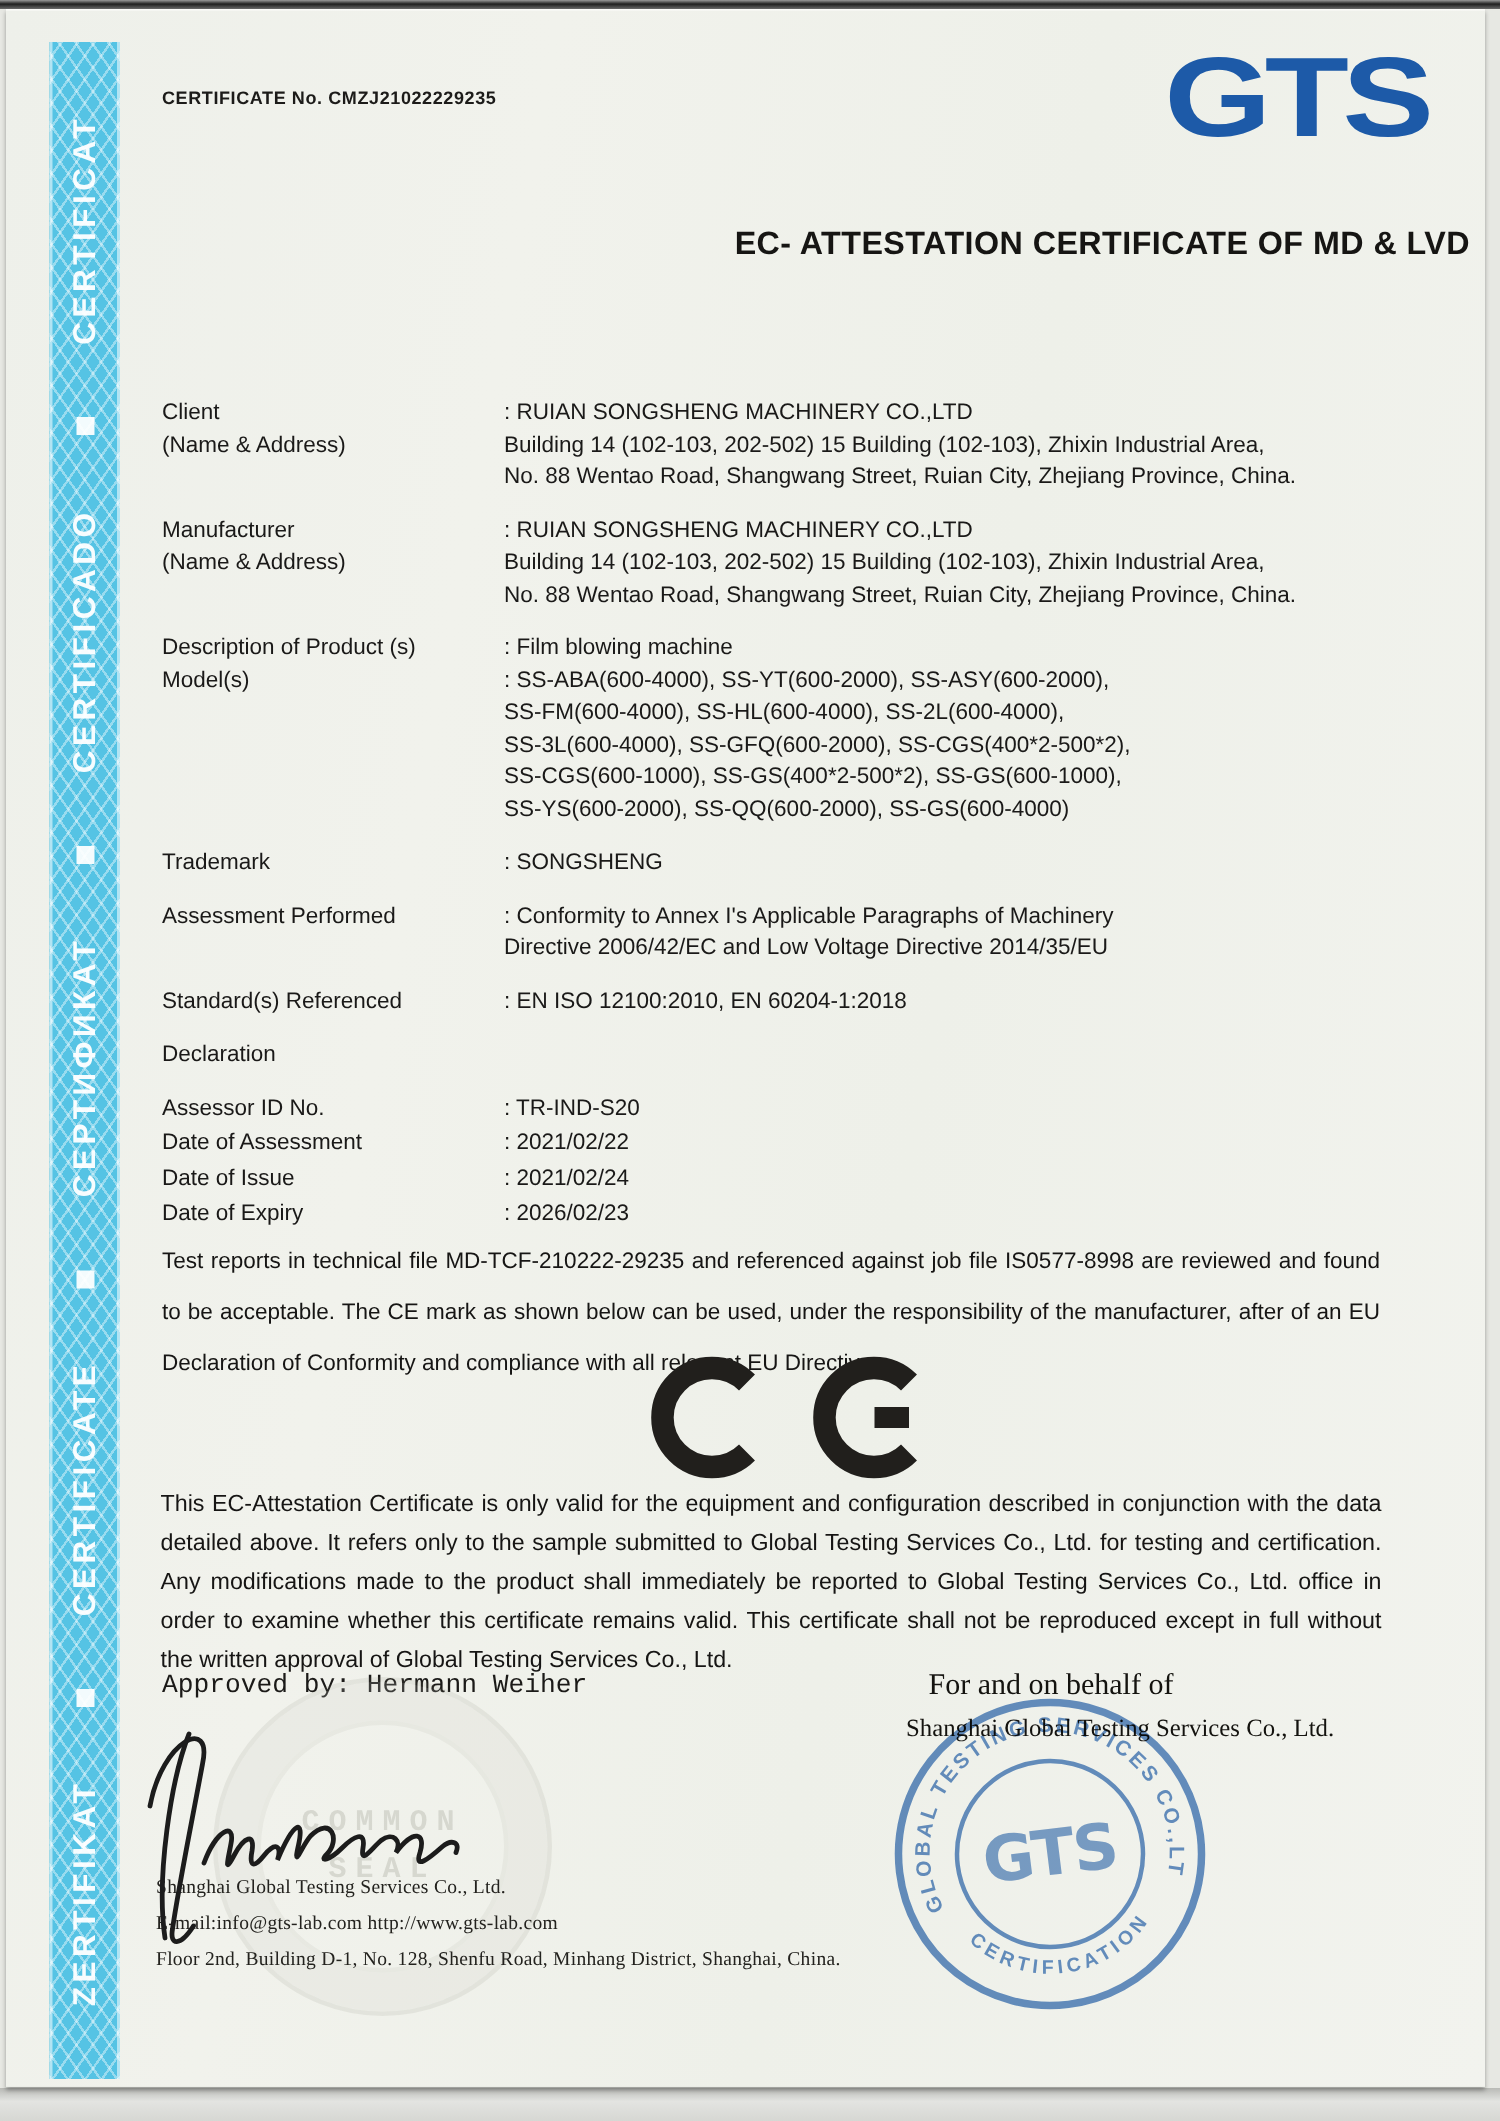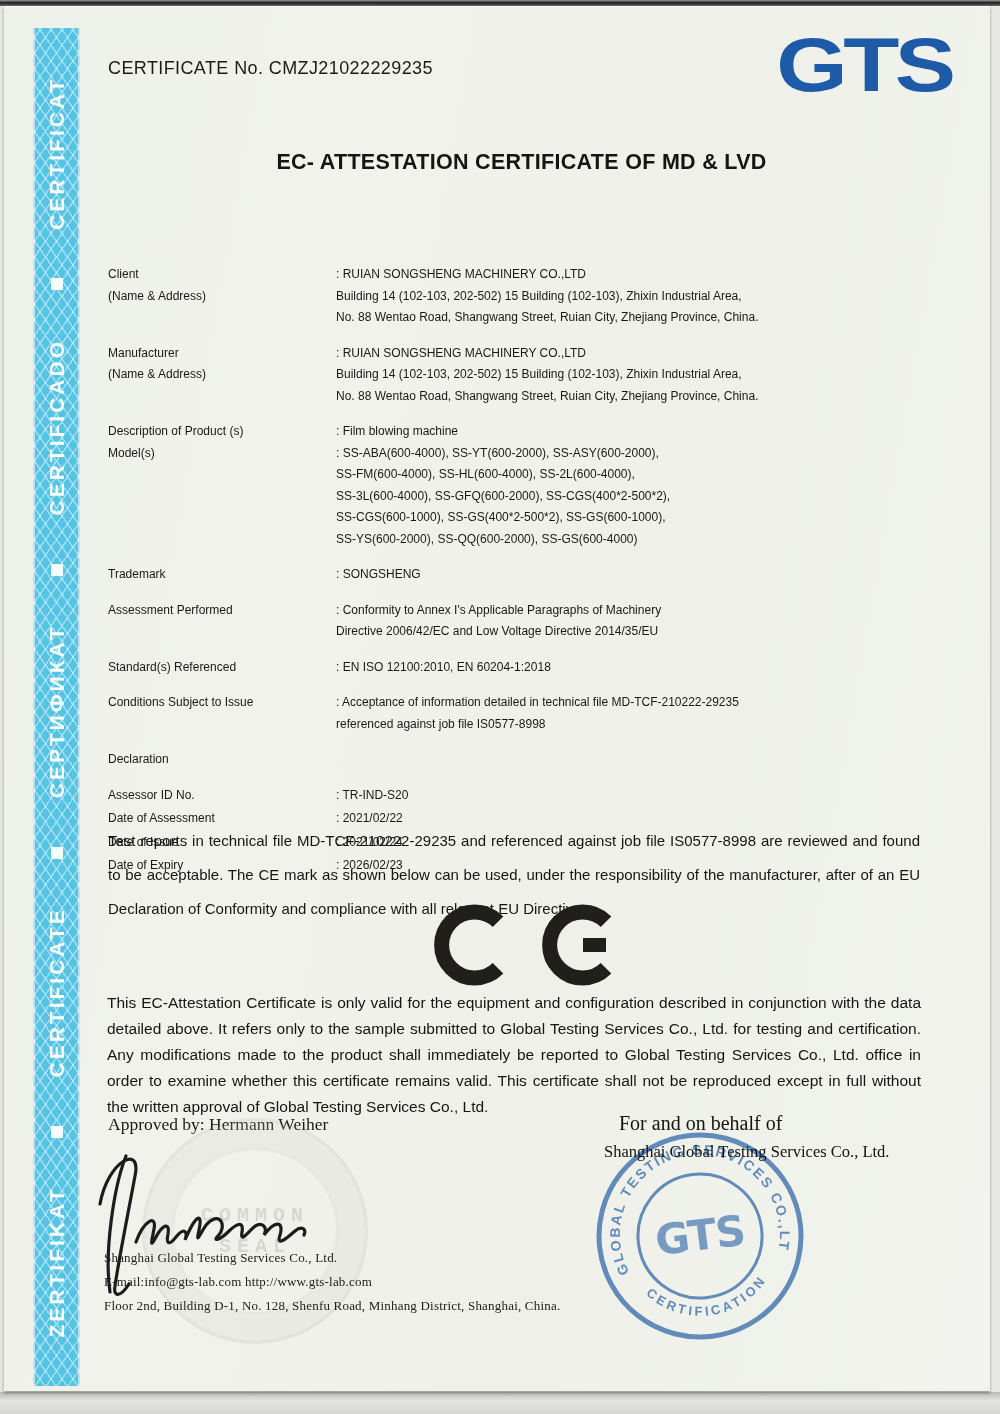--- a/index.html
+++ b/index.html
@@ -33,44 +33,44 @@
     position:absolute;left:0;top:0;width:1358px;height:47px;
     transform:rotate(-90deg) translateX(-1358px);transform-origin:0 0;
     display:flex;flex-direction:row;align-items:center;justify-content:space-evenly;
   }
   .strip-word{
     color:rgba(255,255,255,.95);font-weight:bold;font-size:21px;letter-spacing:3px;
     white-space:nowrap;
   }
   .strip-sq{width:12px;height:12px;background:rgba(255,255,255,.93);flex:0 0 auto;}
   
-  .certno{position:absolute;left:104px;top:52px;font-size:18px;color:#1c1b19;letter-spacing:.4px;}
+  .certno{position:absolute;left:104px;top:52px;font-size:12px;color:#1c1b19;letter-spacing:.4px;font-weight:bold;}
   .gts-logo{
     position:absolute;right:38px;top:22px;
     font-size:82px;font-weight:900;color:#1d5aa8;letter-spacing:-4px;
     transform:scale(1.12,.92);transform-origin:right top;line-height:1;
   }
-  .title{position:absolute;left:59px;right:10px;top:144px;text-align:center;
+  .title{position:absolute;left:59px;right:10px;top:144px;text-align:right;
     font-size:21.5px;font-weight:bold;color:#161513;letter-spacing:.3px;}
   
   .fields{position:absolute;left:104px;top:258px;width:812px;color:#1a1918;}
-  .row{display:flex;margin-bottom:14px;font-size:12px;line-height:21.5px;}
+  .row{display:flex;margin-bottom:14px;font-size:15px;line-height:21.5px;}
   .row.tight{margin-bottom:2px;align-items:flex-end;}
   .flabel{width:228px;flex:0 0 auto;white-space:pre-line;}
   .fvalue{flex:1;white-space:pre-line;}
   
   .para1{position:absolute;left:104px;top:818px;width:812px;
     font-size:15px;line-height:34px;color:#161514;text-align:justify;}
   .para2{position:absolute;left:103px;top:984px;width:814px;
     font-size:15.5px;line-height:26px;color:#161514;text-align:justify;}
   
   .ce{position:absolute;left:430px;top:898px;}
   
   .serif{font-family:"Liberation Serif", serif;}
-  .approved{position:absolute;left:104px;top:1108px;font-size:17.5px;color:#1b1a18;}
+  .approved{position:absolute;left:104px;top:1108px;font-size:17.5px;color:#1b1a18;font-family:Liberation Mono, monospace;}
   .behalf1{position:absolute;left:600px;top:1106px;font-size:20px;color:#14130f;margin-left:15px;}
   .behalf2{position:absolute;left:600px;top:1136px;font-size:16.5px;color:#14130f;}
   .signature{position:absolute;left:84px;top:1128px;z-index:4;}
   
   .emboss{position:absolute;left:138px;top:1112px;width:220px;height:220px;border-radius:50%;
     border:3px solid rgba(130,130,115,.12);box-shadow:inset 0 0 0 26px rgba(255,255,255,.12), inset 0 0 0 29px rgba(130,130,115,.08);
     display:flex;flex-direction:column;align-items:center;justify-content:center;gap:8px;font-family:Liberation Mono, monospace;}
   .emboss span{color:rgba(125,125,108,.22);font-weight:bold;letter-spacing:6px;font-size:20px;}
   
   .stamp{position:absolute;left:588px;top:1122px;width:216px;height:216px;
@@ -135,25 +135,20 @@
       <div class="fvalue">: SONGSHENG</div>
     </div>
     <div class="row">
       <div class="flabel">Assessment Performed</div>
       <div class="fvalue">: Conformity to Annex I's Applicable Paragraphs of Machinery
 Directive 2006/42/EC and Low Voltage Directive 2014/35/EU</div>
     </div>
     <div class="row">
       <div class="flabel">Standard(s) Referenced</div>
       <div class="fvalue">: EN ISO 12100:2010, EN 60204-1:2018</div>
-    </div>
-    <div class="row">
-      <div class="flabel">Conditions Subject to Issue</div>
-      <div class="fvalue">: Acceptance of information detailed in technical file MD-TCF-210222-29235
-referenced against job file IS0577-8998</div>
     </div>
     <div class="row">
       <div class="flabel">Declaration</div>
     </div>
     <div class="row tight">
       <div class="flabel">Assessor ID No.</div>
       <div class="fvalue">: TR-IND-S20</div>
     </div>
     <div class="row tight">
       <div class="flabel">Date of Assessment</div>

